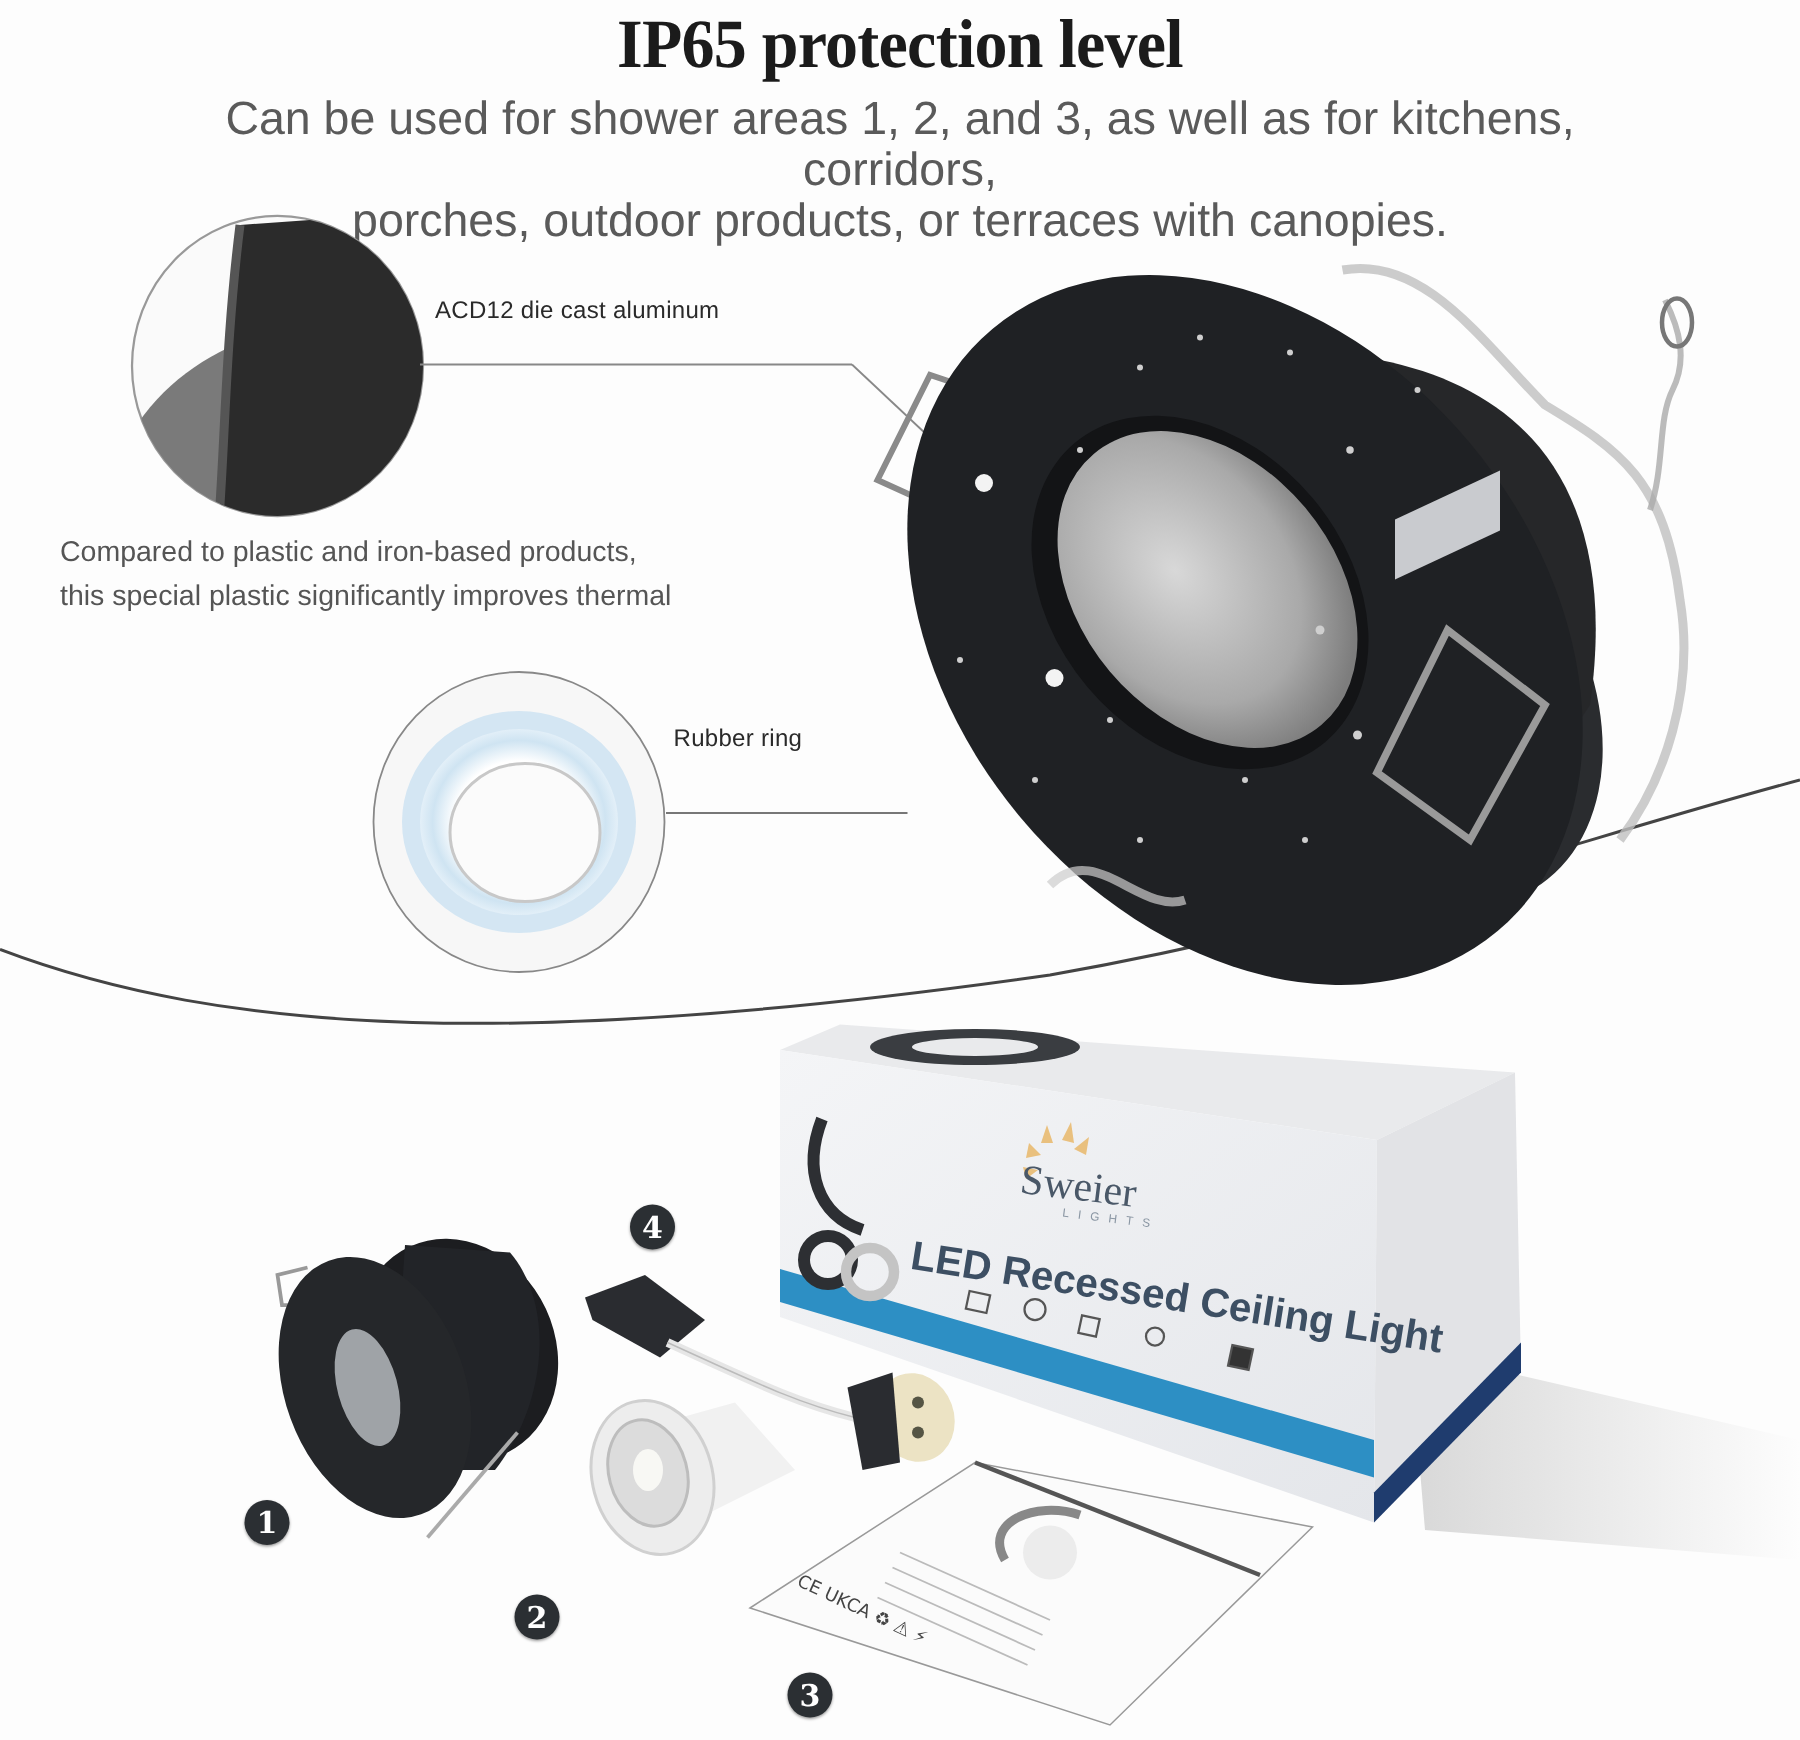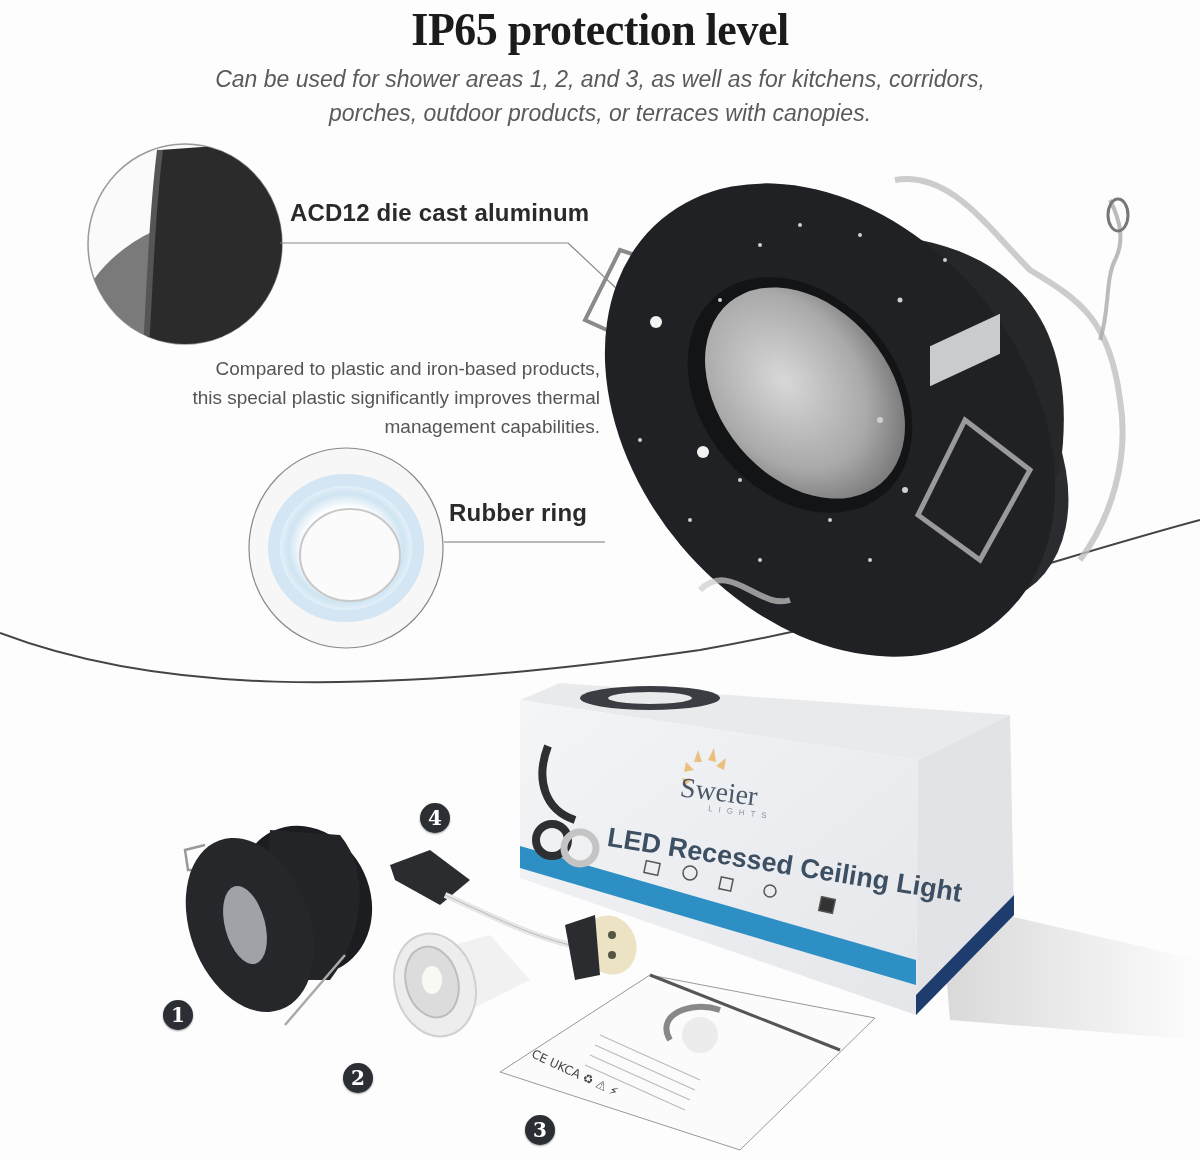--- a/index.html
+++ b/index.html
@@ -1,21 +1,21 @@
 <!DOCTYPE html>
 <html><head>
   <meta charset="utf-8">
   <style>
     html, body { margin: 0; padding: 0; background: #fdfdfd; }
     body { width: 1200px; height: 1160px; position: relative; overflow: hidden; font-family: "Liberation Sans", sans-serif; }
     .abs { position: absolute; }
     .title { left: 0; top: 4px; width: 1200px; text-align: center; font-family: "Liberation Serif", serif; font-weight: bold; font-size: 44px; color: #1b1b1b; letter-spacing: -0.5px; transform: scaleY(1.05); }
-    .subtitle { left: 100px; top: 62px; width: 1000px; text-align: center; font-size: 23px; line-height: 34px; color: #5a5a5a; font-style: italic; }
-    .label { font-size: 24px; color: #2a2a2a; font-weight: bold; letter-spacing: 0.2px; }
-    .desc { left: 40px; top: 354px; width: 560px; font-size: 19px; line-height: 29px; color: #555; text-align: right; }
+    .subtitle { left: 100px; top: 62px; width: 1000px; text-align: center; font-size: 31px; line-height: 34px; color: #5a5a5a; }
+    .label { font-size: 16px; color: #2a2a2a; font-weight: normal; letter-spacing: 0.2px; }
+    .desc { left: 40px; top: 354px; width: 560px; font-size: 19px; line-height: 29px; color: #555; }
     .badge { width: 30px; height: 30px; border-radius: 50%; background: #2b2f33; color: #fff; font-family: "DejaVu Serif", serif; font-weight: bold; font-size: 20px; text-align: center; line-height: 30px; box-shadow: 0 1px 2px rgba(0,0,0,0.4); }
     .box-text { font-family: "Liberation Sans", sans-serif; font-weight: bold; font-size: 27px; color: #3d4f63; }
   </style>
 </head>
 <body>
 
 <div class="abs title">IP65 protection level</div>
 <div class="abs subtitle">
   <div>Can be used for shower areas 1, 2, and 3, as well as for kitchens, corridors,</div>
   <div>porches, outdoor products, or terraces with canopies.</div>
@@ -188,23 +188,22 @@
     <g fill="#444" transform="rotate(25 560 1065)">
       <text x="530" y="1070" font-size="12" font-family="DejaVu Sans, sans-serif">CE UKCA ♻ ⚠ ⚡</text>
     </g>
   </g>
 </svg>
 
 <div class="abs label" style="left:290px;top:199px">ACD12 die cast aluminum</div>
 <div class="abs desc">
   <div>Compared to plastic and iron-based products,</div>
   <div>this special plastic significantly improves thermal</div>
-  <div>management capabilities.</div>
 </div>
-<div class="abs label" style="left:449px;top:499px">Rubber ring</div>
+<div class="abs label" style="left:449px;top:484px">Rubber ring</div>
 
 <div class="abs" style="left:680px;top:776px;font-family:'Liberation Serif',serif;font-size:28px;color:#4a5868;transform:rotate(7deg);">Sweier</div>
 <div class="abs" style="left:708px;top:808px;font-size:8px;letter-spacing:6px;color:#8a96a3;transform:rotate(7deg);">LIGHTS</div>
 <div class="abs box-text" style="left:610px;top:822px;transform:rotate(9deg);transform-origin:left top;">LED Recessed Ceiling Light</div>
 
 <div class="abs badge" style="left:163px;top:1000px">1</div>
 <div class="abs badge" style="left:343px;top:1063px">2</div>
 <div class="abs badge" style="left:525px;top:1115px">3</div>
 <div class="abs badge" style="left:420px;top:803px">4</div>
 

